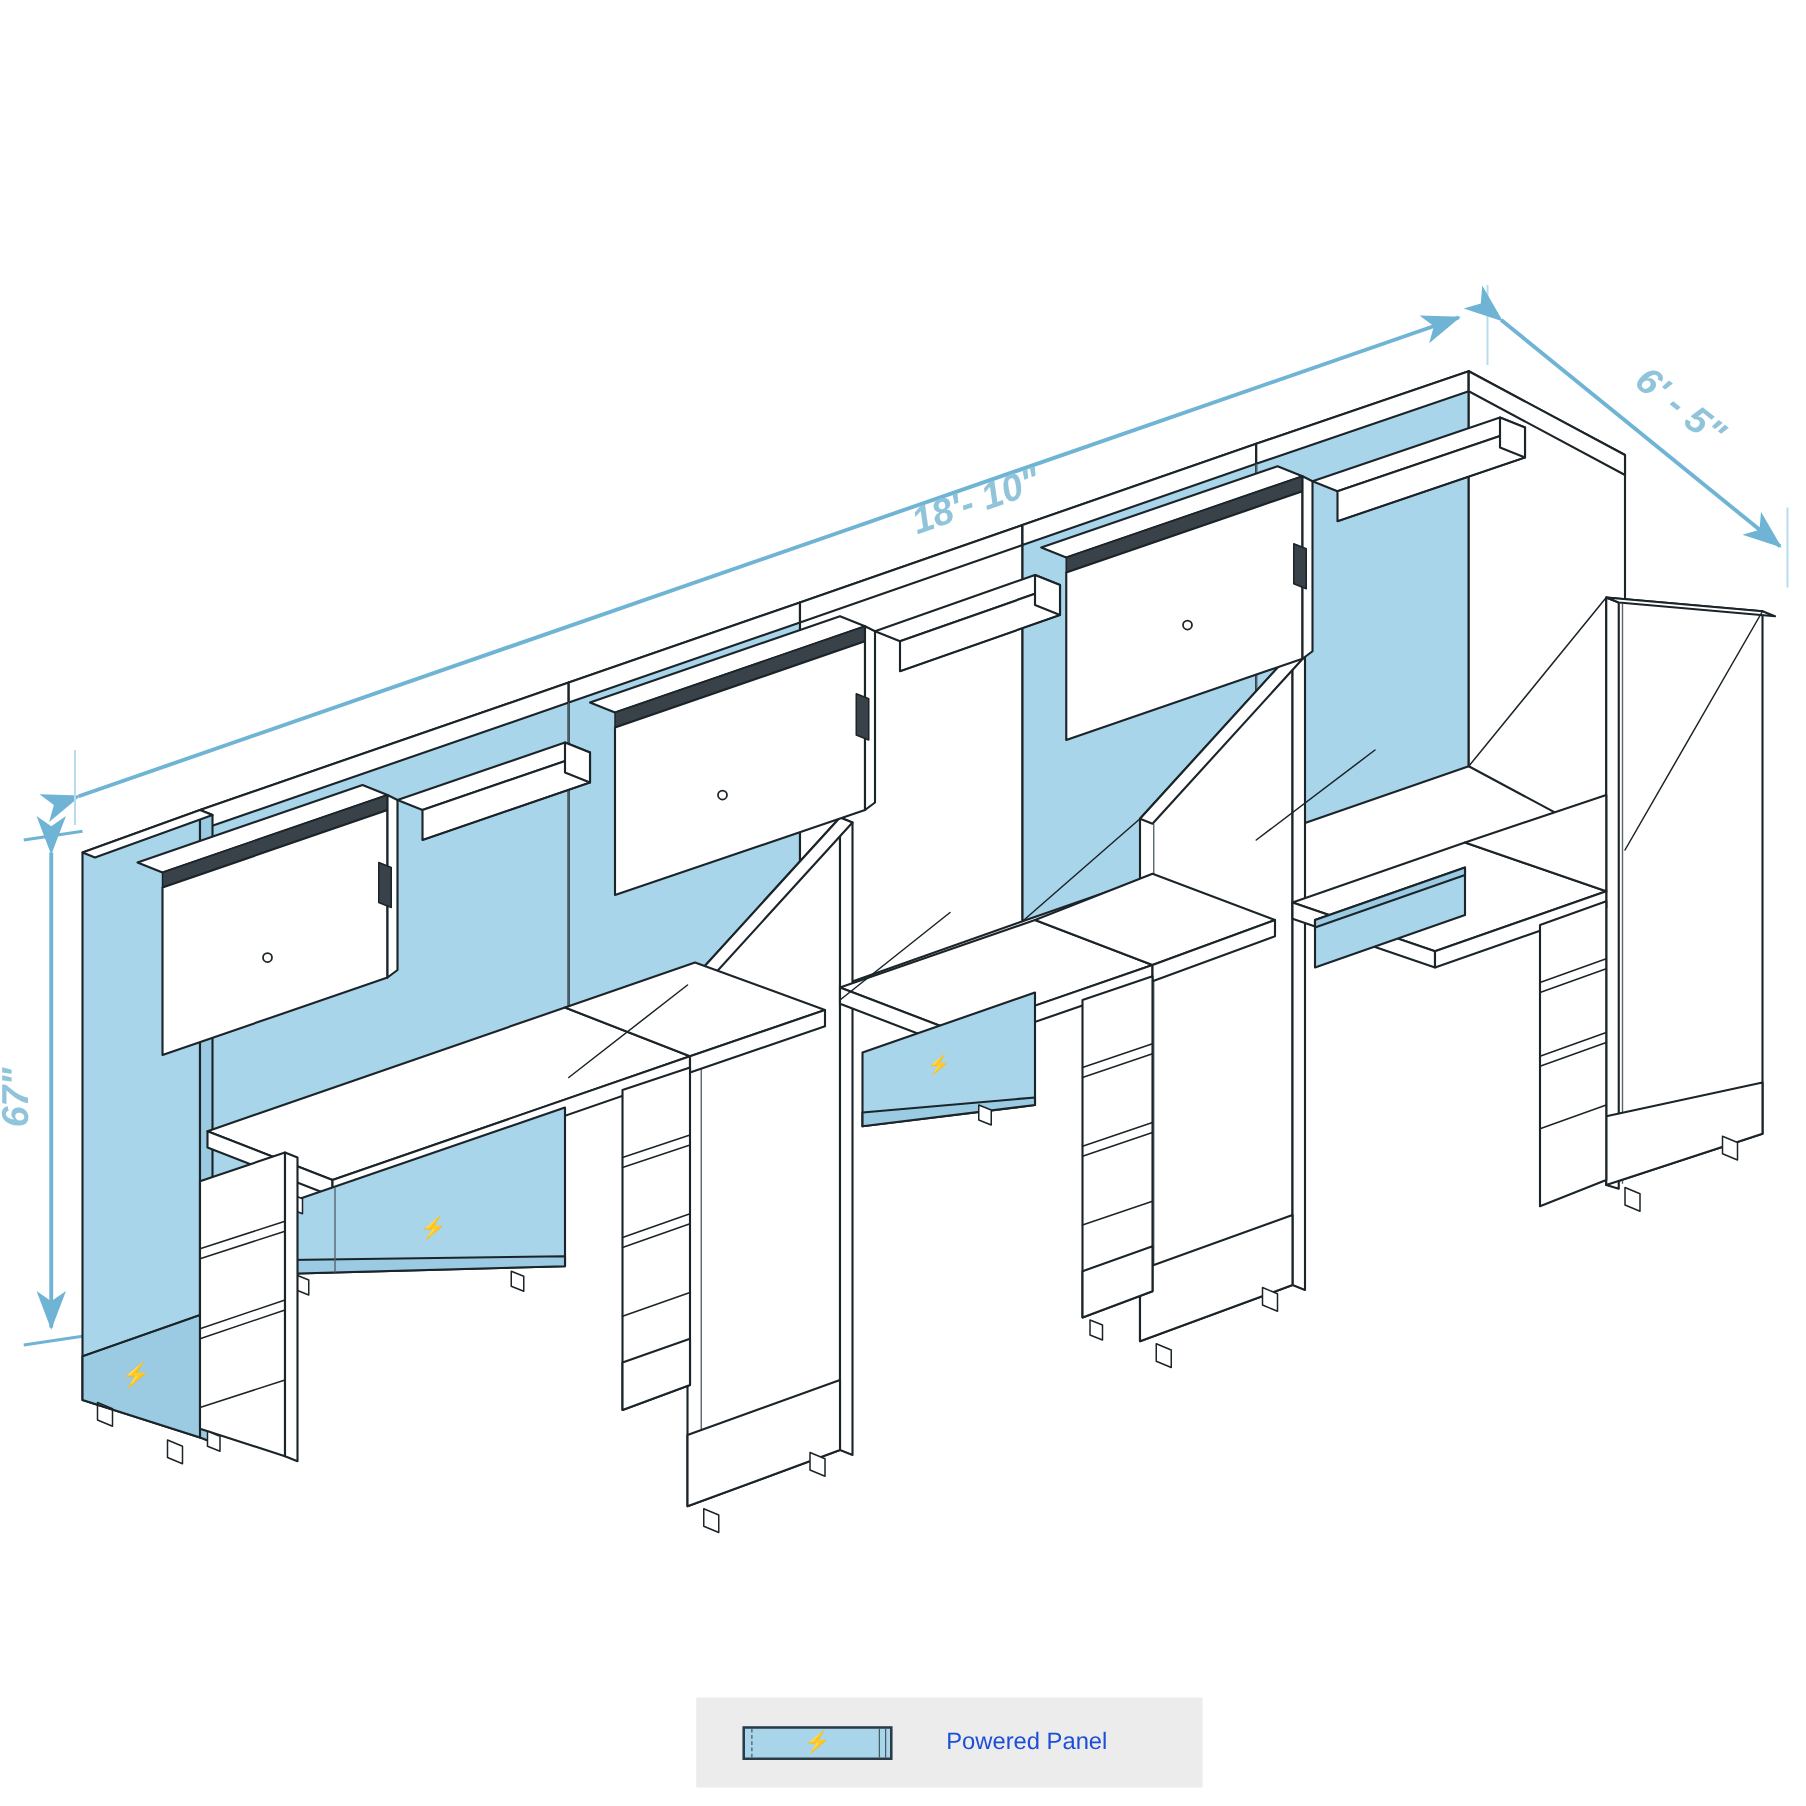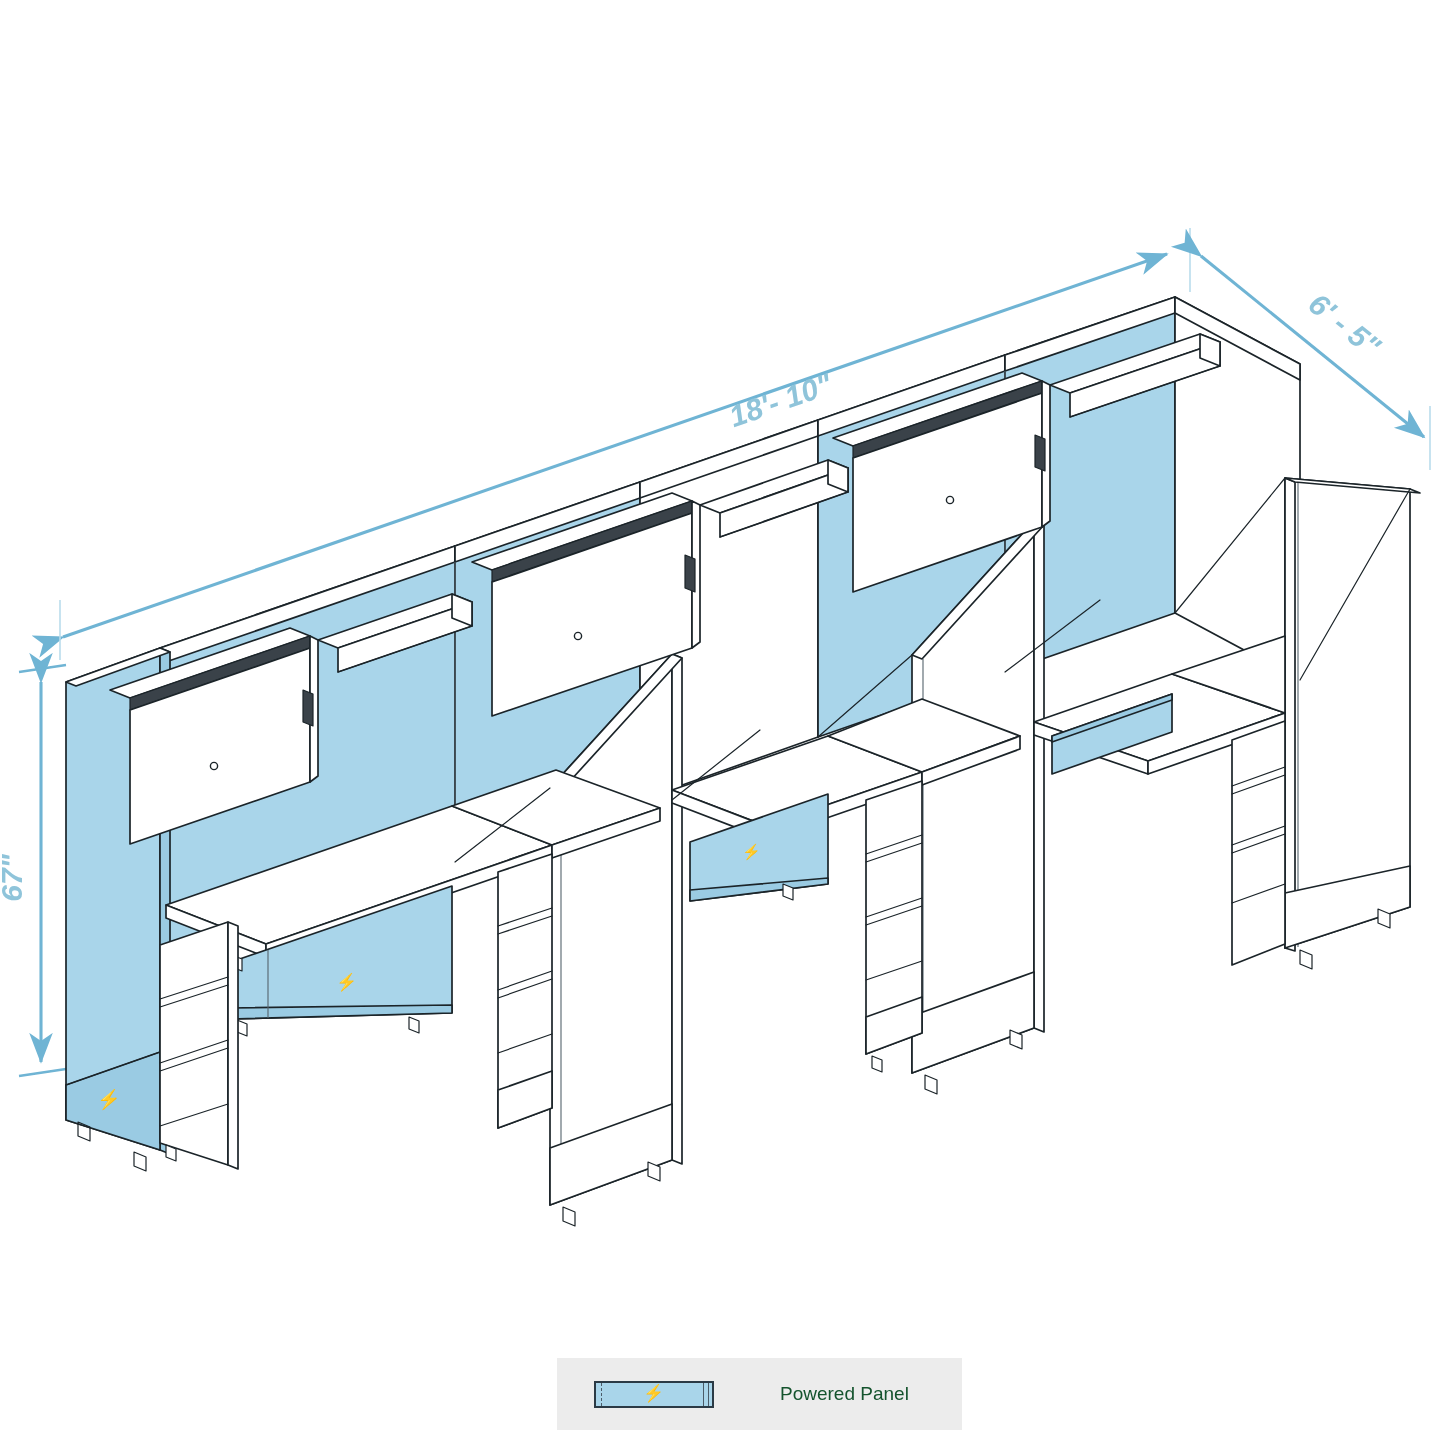--- a/index.html
+++ b/index.html
@@ -9,21 +9,21 @@
   .dimtext{font-family:"Liberation Sans",sans-serif;font-style:italic;font-weight:bold;fill:#8fc4da;}
   #legend{position:absolute;left:557px;top:1358px;width:405px;height:72px;
           background:#ececec;display:flex;align-items:center;box-sizing:border-box;padding-left:37px;}
   #legend .swatch{position:relative;width:120px;height:27px;background:#a9d5ea;
                   border:2px solid #2b3a45;box-sizing:border-box;flex:0 0 auto;}
   #legend .swatch .capL{position:absolute;left:5px;top:0;bottom:0;width:0;border-left:1px dashed #4a5b68;}
   #legend .swatch .capR{position:absolute;right:8px;top:0;bottom:0;width:0;border-left:1px solid #4a5b68;}
   #legend .swatch .capR2{position:absolute;right:3px;top:0;bottom:0;width:0;border-left:1px solid #4a5b68;}
   #legend .swatch .bolt{position:absolute;left:50%;top:50%;transform:translate(-50%,-52%);
                         font-size:17px;color:#10161c;line-height:1;}
-  #legend .lbl{margin-left:66px;font-size:19px;color:#14532d;white-space:nowrap;}
+  #legend .lbl{margin-left:43px;font-size:19px;color:#1d4ed8;white-space:nowrap;}
 </style>
 </head>
 <body>
 
 <div id="stage">
 
   <svg id="drawing" viewBox="0 0 1445 1445">
     <defs>
       <marker id="arrHead" markerWidth="11" markerHeight="11" refX="9.4" refY="4.4" orient="auto" markerUnits="strokeWidth">
         <path d="M0,0.6 L10,4.4 L0,8.2 L2.6,4.4 Z" fill="#6fb4d4"></path>

